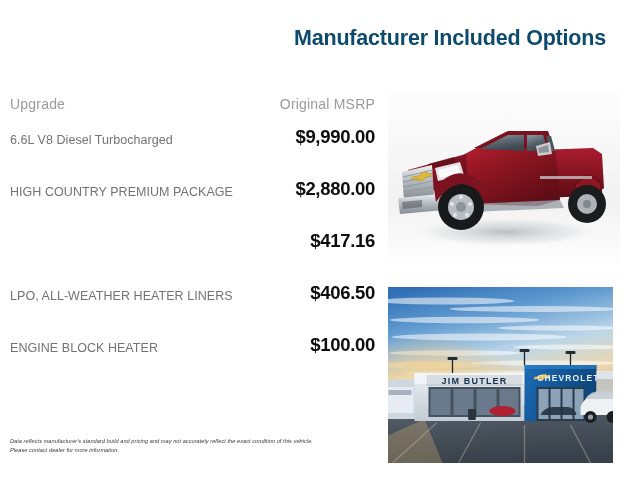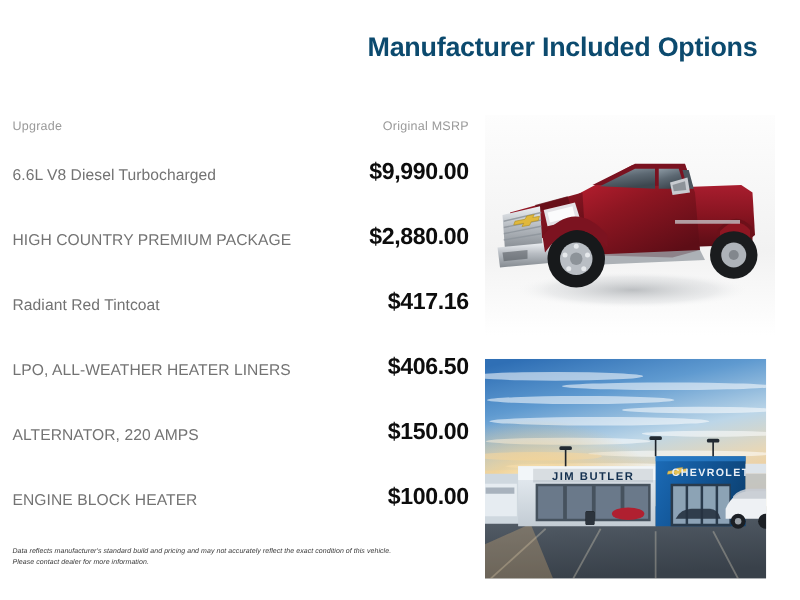--- a/index.html
+++ b/index.html
@@ -37,21 +37,21 @@
     top: 96px;
     width: 365px;
   }
   .table-header-row {
     position: relative;
     height: 24px;
   }
   .col-head {
     position: absolute;
     top: 0;
-    font-size: 10px;
+    font-size: 14px;
     color: #9a9a9a;
     font-weight: normal;
     letter-spacing: 0.2px;
   }
   .col-head.upgrade { left: 0; }
   .col-head.msrp { right: 0; }
 
   .option-row {
     position: relative;
     height: 52px;
@@ -129,33 +129,28 @@
     <div class="option-label">6.6L V8 Diesel Turbocharged</div>
     <div class="option-price">$9,990.00</div>
   </div>
 
   <div class="option-row">
     <div class="option-label">HIGH COUNTRY PREMIUM PACKAGE</div>
     <div class="option-price">$2,880.00</div>
   </div>
 
   <div class="option-row">
-    <div class="option-label">Radiant Red Tintcoat</div>
     <div class="option-price">$417.16</div>
   </div>
 
   <div class="option-row">
     <div class="option-label">LPO, ALL-WEATHER HEATER LINERS</div>
     <div class="option-price">$406.50</div>
   </div>
 
-  <div class="option-row">
-    <div class="option-label">ALTERNATOR, 220 AMPS</div>
-    <div class="option-price">$150.00</div>
-  </div>
 
   <div class="option-row">
     <div class="option-label">ENGINE BLOCK HEATER</div>
     <div class="option-price">$100.00</div>
   </div>
 
 </div>
 
 <div id="disclaimer">
   <div>Data reflects manufacturer's standard build and pricing and may not accurately reflect the exact condition of this vehicle.</div>

